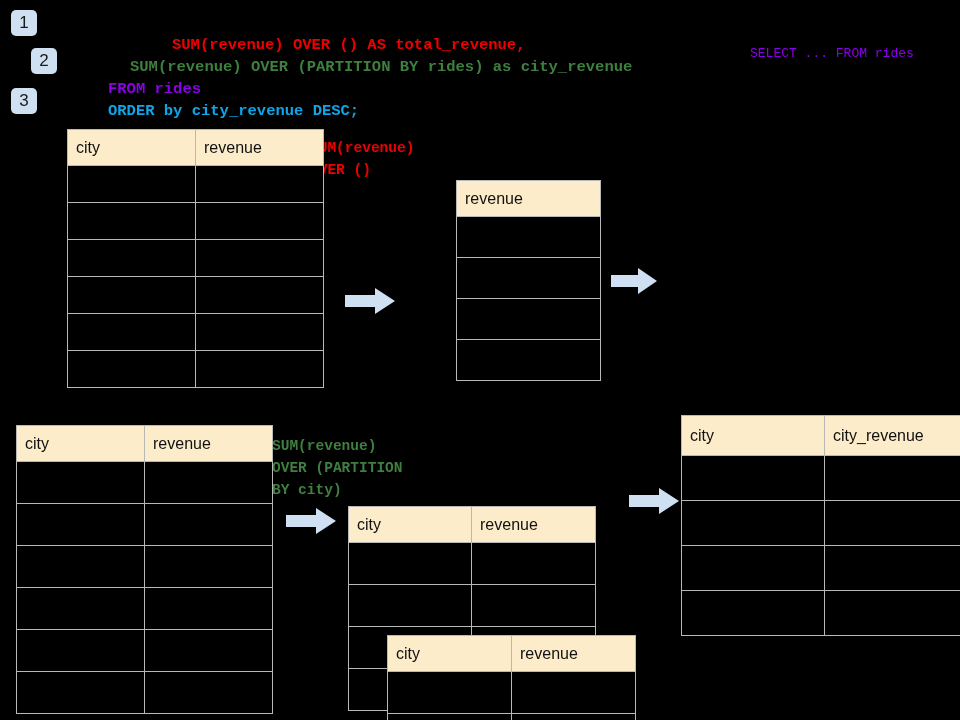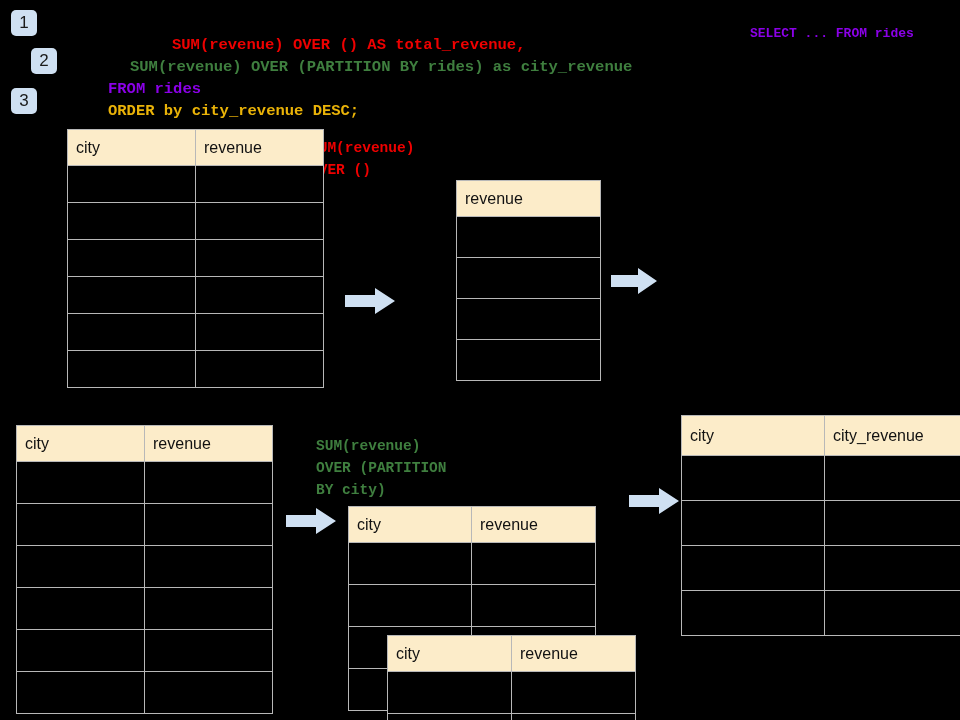--- a/index.html
+++ b/index.html
@@ -42,46 +42,46 @@
     font-family: "Liberation Mono", monospace;
     font-weight: bold;
     font-size: 15.5px;
     line-height: 22px;
     white-space: pre;
   }
   .sql-l1 { left: 86px;  top: 12px;  color: #8b00e8; }
   .sql-l2 { left: 130px; top: 34px;  color: #ee0000; margin-left: 42px; }
   .sql-l3 { left: 130px; top: 56px;  color: #3f7f3f; }
   .sql-l4 { left: 108px; top: 78px;  color: #8b00e8; text-align: center; }
-  .sql-l5 { left: 108px; top: 100px; color: #eab308; }
+  .sql-l5 { left: 108px; top: 100px; color: #0ea5e9; }
 
   .sql-note {
     position: absolute;
     left: 750px;
-    top: 24px;
+    top: 44px;
     width: 170px;
     color: #8b00e8;
     font-family: "Liberation Mono", monospace;
-    font-weight: bold;
+    font-weight: normal;
     font-size: 13px;
     line-height: 19px;
     white-space: pre-wrap;
   }
 
   
   .annot {
     position: absolute;
     font-family: "Liberation Mono", monospace;
     font-weight: bold;
     font-size: 14.5px;
     line-height: 22px;
     white-space: pre-wrap;
   }
   .annot-red   { left: 310px; top: 137px; color: #ee0000; width: 160px; }
-  .annot-green { left: 272px; top: 435px; color: #3f7f3f; width: 180px; margin-left: 44px; }
+  .annot-green { left: 272px; top: 435px; color: #3f7f3f; width: 180px; }
 
   
   .tbl {
     position: absolute;
     border-collapse: collapse;
     table-layout: fixed;
     background: #000000;
   }
   .tbl td, .tbl th {
     border: 1px solid #b8b8b8;

